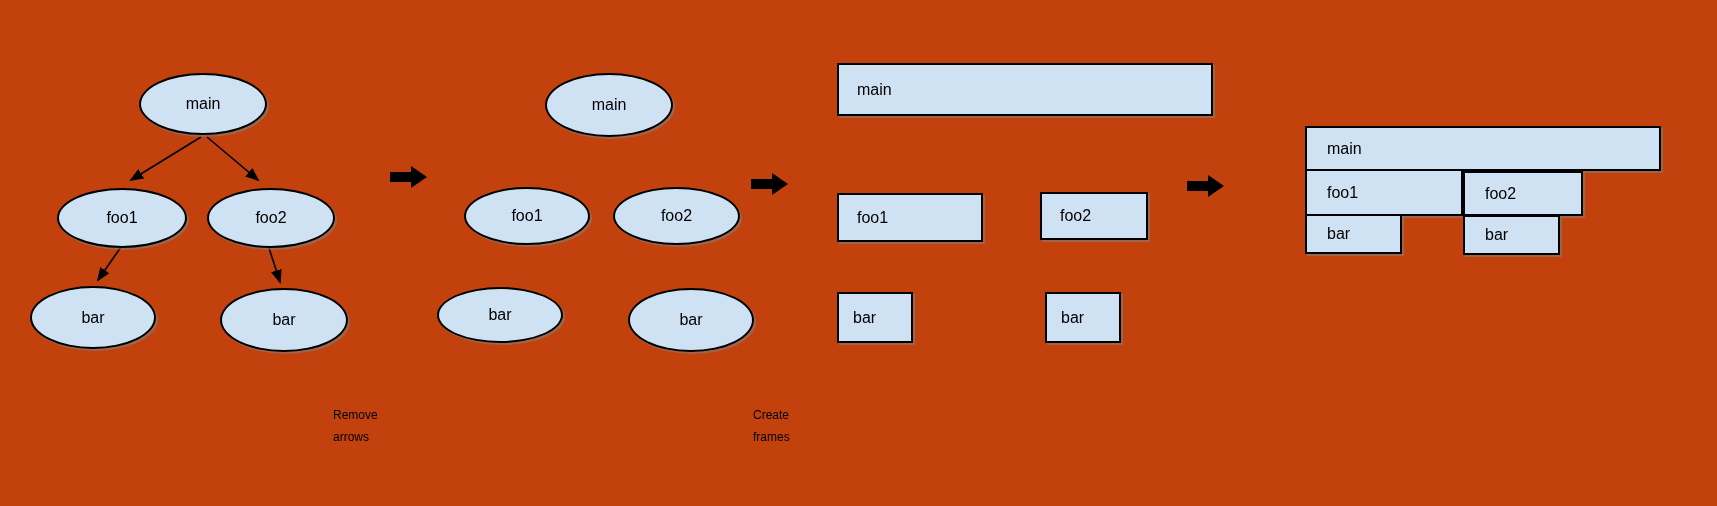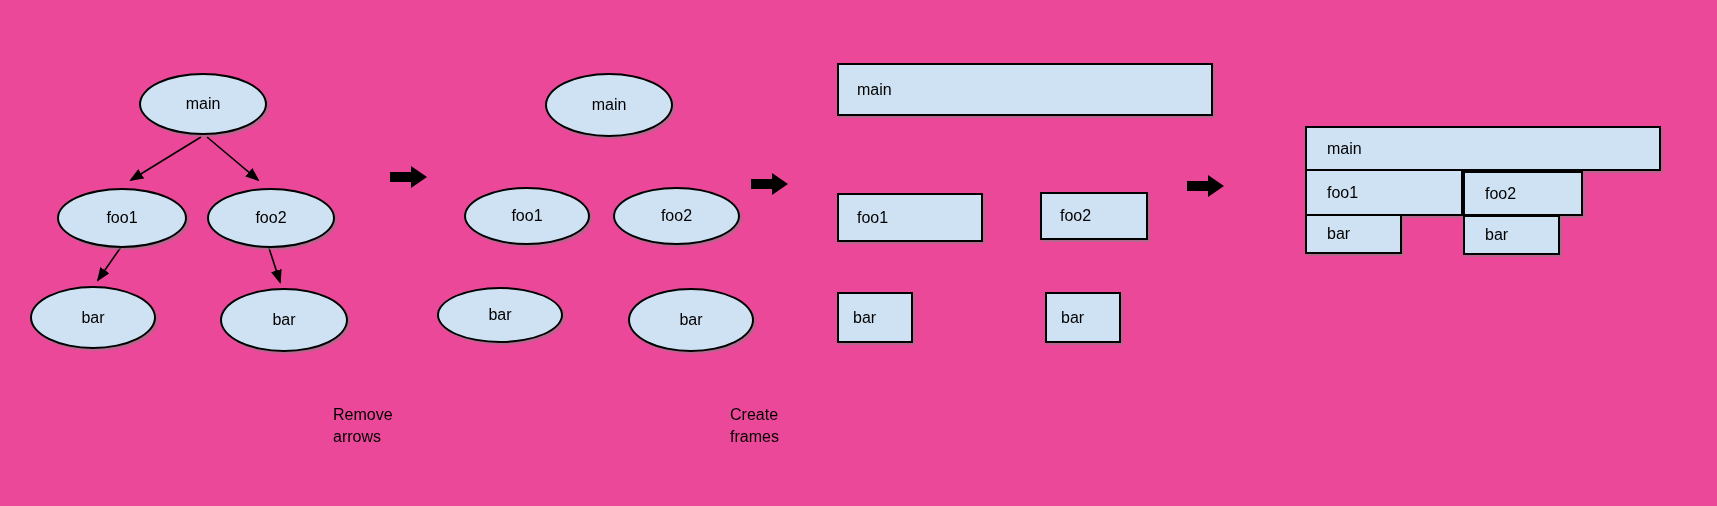--- a/index.html
+++ b/index.html
@@ -1,19 +1,19 @@
 <!DOCTYPE html>
 <html><head>
 <meta charset="utf-8">
 <style>
   html,body{margin:0;padding:0;background:#ffffff;}
   .canvas{
     position:relative;
     width:1717px;height:506px;
-    background:#ec4899;
+    background:#c2410c;
     font-family:"Liberation Sans","DejaVu Sans",sans-serif;
     color:#000;
     overflow:hidden;
   }
   .node-ellipse{
     position:absolute;
     box-sizing:border-box;
     background:#cfe2f3;
     border:2px solid #000;
     border-radius:50%;
@@ -33,21 +33,21 @@
   }
   .edges-overlay{
     position:absolute;left:0;top:0;width:1717px;height:506px;
     pointer-events:none;
   }
   .step-arrow{
     position:absolute;width:37px;height:22px;
   }
   .caption{
     position:absolute;
-    font-size:16px;line-height:22px;
+    font-size:12px;line-height:22px;
     white-space:pre-line;
   }
 </style>
 </head>
 <body>
 
 <div class="canvas">
 
   <svg class="edges-overlay" viewBox="0 0 1717 506" xmlns="http://www.w3.org/2000/svg">
     <defs>
@@ -92,16 +92,16 @@
   </svg>
 
   <div class="frame-rect" style="left:1305px;top:126px;width:356px;height:45px;padding-left:20px;">main</div>
   <div class="frame-rect" style="left:1305px;top:169px;width:158px;height:47px;padding-left:20px;">foo1</div>
   <div class="frame-rect" style="left:1463px;top:171px;width:120px;height:45px;padding-left:20px;">foo2</div>
   <div class="frame-rect" style="left:1305px;top:214px;width:97px;height:40px;padding-left:20px;">bar</div>
   <div class="frame-rect" style="left:1463px;top:215px;width:97px;height:40px;padding-left:20px;">bar</div>
 
   <div class="caption" style="left:333px;top:404px;">Remove
 arrows</div>
-  <div class="caption" style="left:730px;top:404px;">Create
+  <div class="caption" style="left:753px;top:404px;">Create
 frames</div>
 
 </div>
 
 </body></html>

